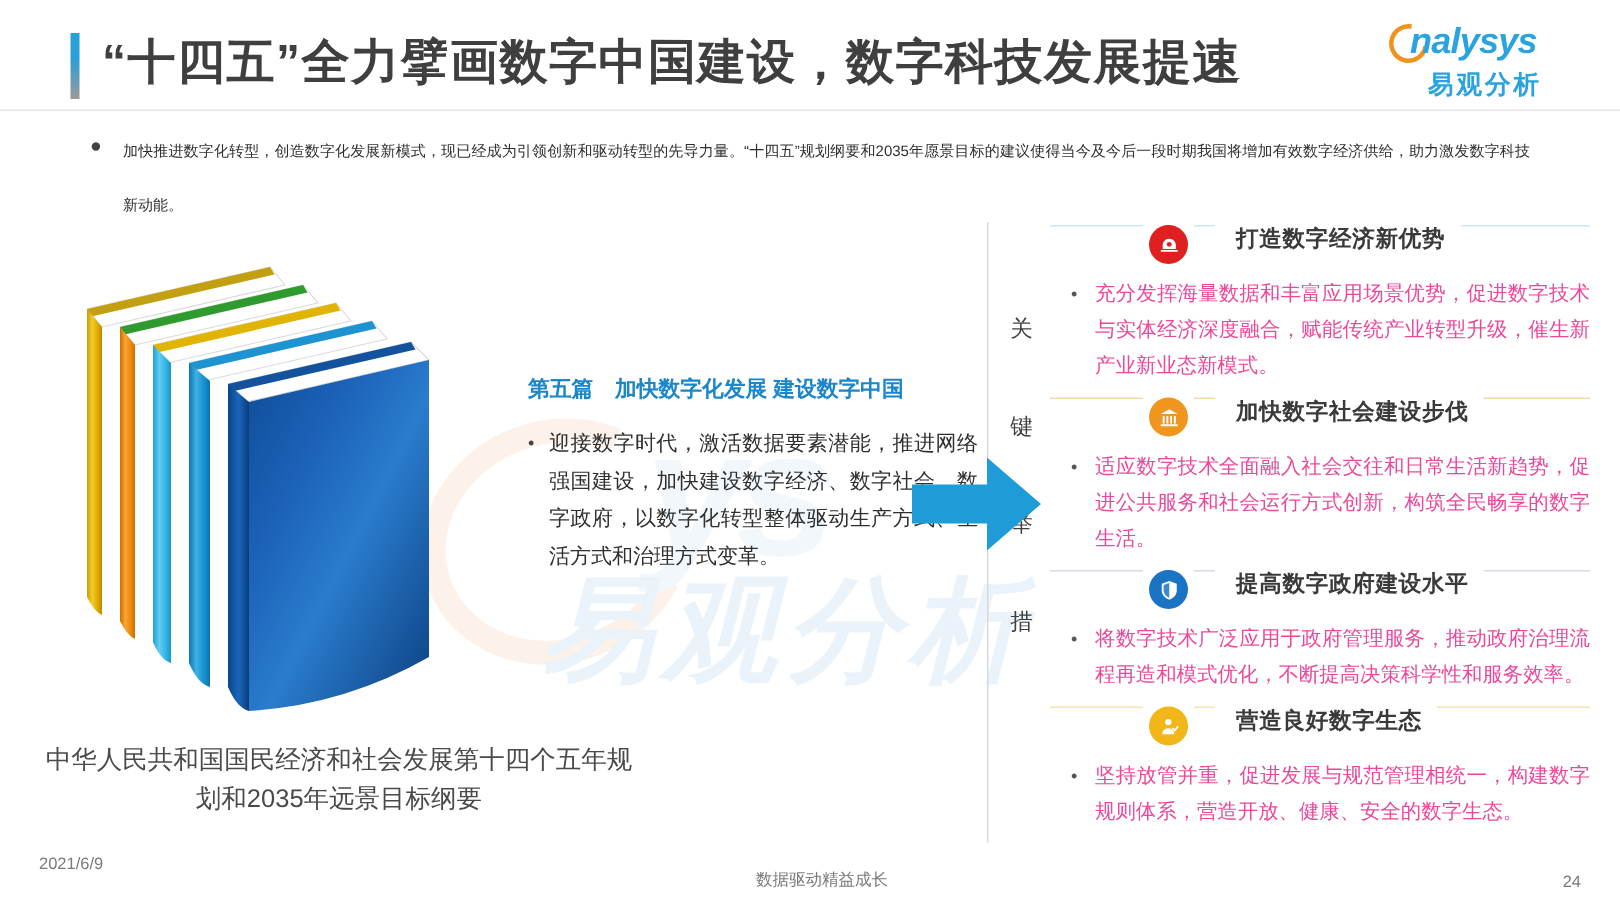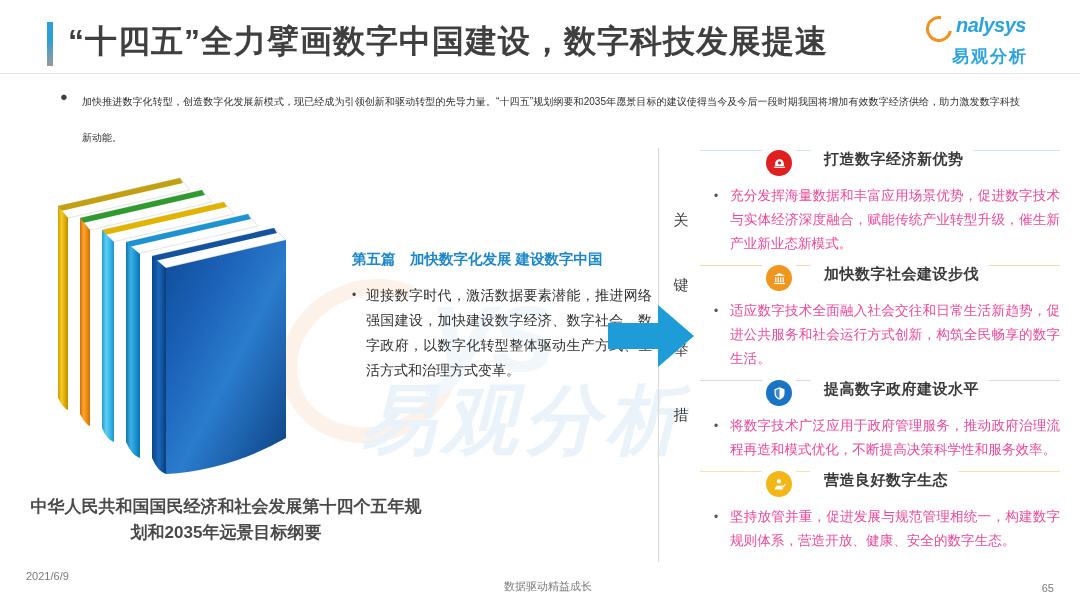--- a/index.html
+++ b/index.html
@@ -114,26 +114,25 @@
     height: 20px;
     border: 3.4px solid #f0921e;
     border-radius: 50%;
     border-right-color: transparent;
     transform: rotate(-35deg);
   }
   .logo-word {
     position: absolute;
     left: 16px;
     top: 0px;
-    font-size: 20px;
+    font-size: 24px;
     font-weight: 700;
     color: #2aa3df;
     font-style: italic;
     letter-spacing: -0.5px;
-    margin-left: 16px;
   }
   .logo-cn {
     position: absolute;
     left: 28px;
     top: 31px;
     font-size: 17px;
     font-weight: 700;
     color: #2aa3df;
     letter-spacing: 2px;
   }
@@ -172,21 +171,21 @@
     height: 330px;
     z-index: 2;
   }
   .caption {
     position: absolute;
     left: 26px;
     top: 494px;
     width: 400px;
     text-align: center;
     font-size: 17px;
-    font-weight: 700;
+    font-weight: 400;
     line-height: 26px;
     color: #4a4a4a;
     z-index: 3;
   }
 
   
   .center-col {
     position: absolute;
     left: 352px;
     top: 250px;
@@ -541,15 +540,15 @@
       <div class="sec-body">
         <div class="sec-bullet">•</div>
         <div class="sec-text">坚持放管并重，促进发展与规范管理相统一，构建数字规则体系，营造开放、健康、安全的数字生态。</div>
       </div>
     </div>
 
   </div>
 
   <div class="footer-date">2021/6/9</div>
   <div class="footer-center">数据驱动精益成长</div>
-  <div class="footer-page">65</div>
+  <div class="footer-page">24</div>
 
 </div>
 
 </body></html>

